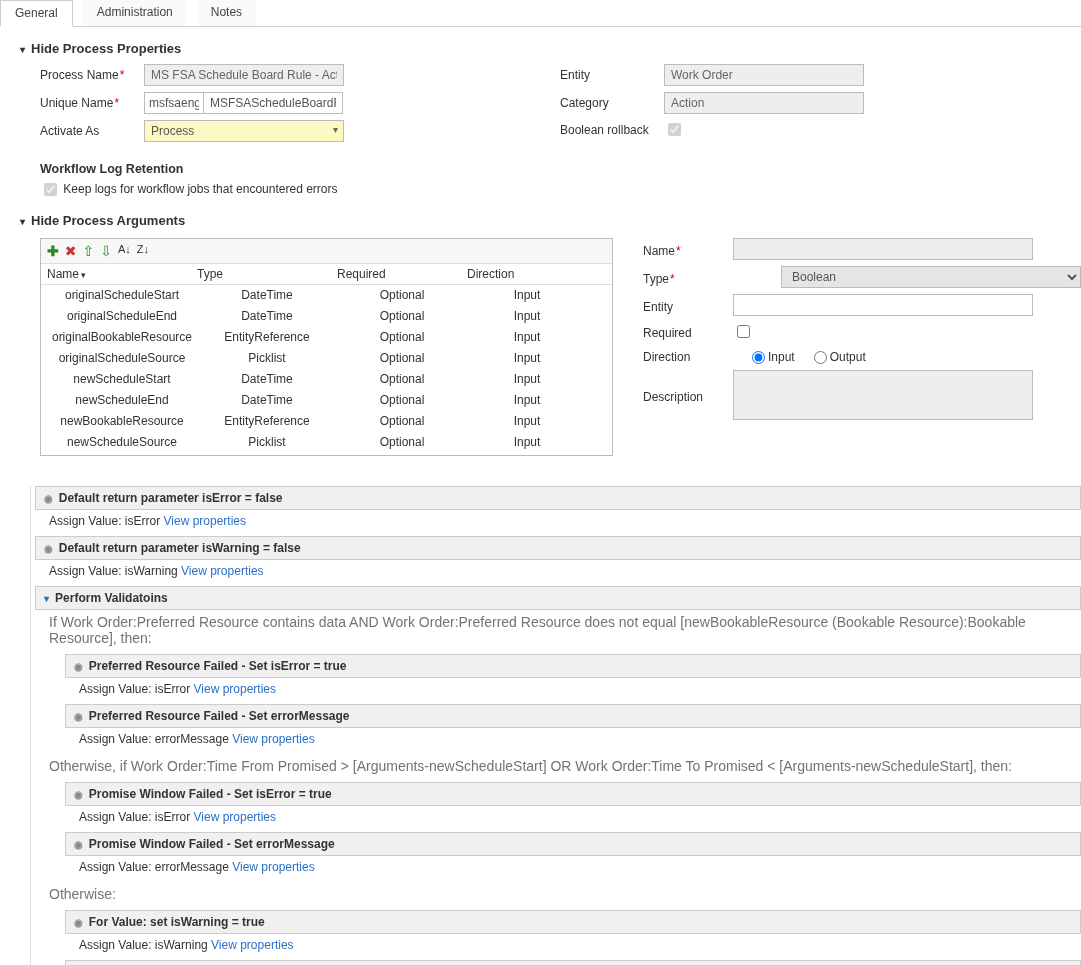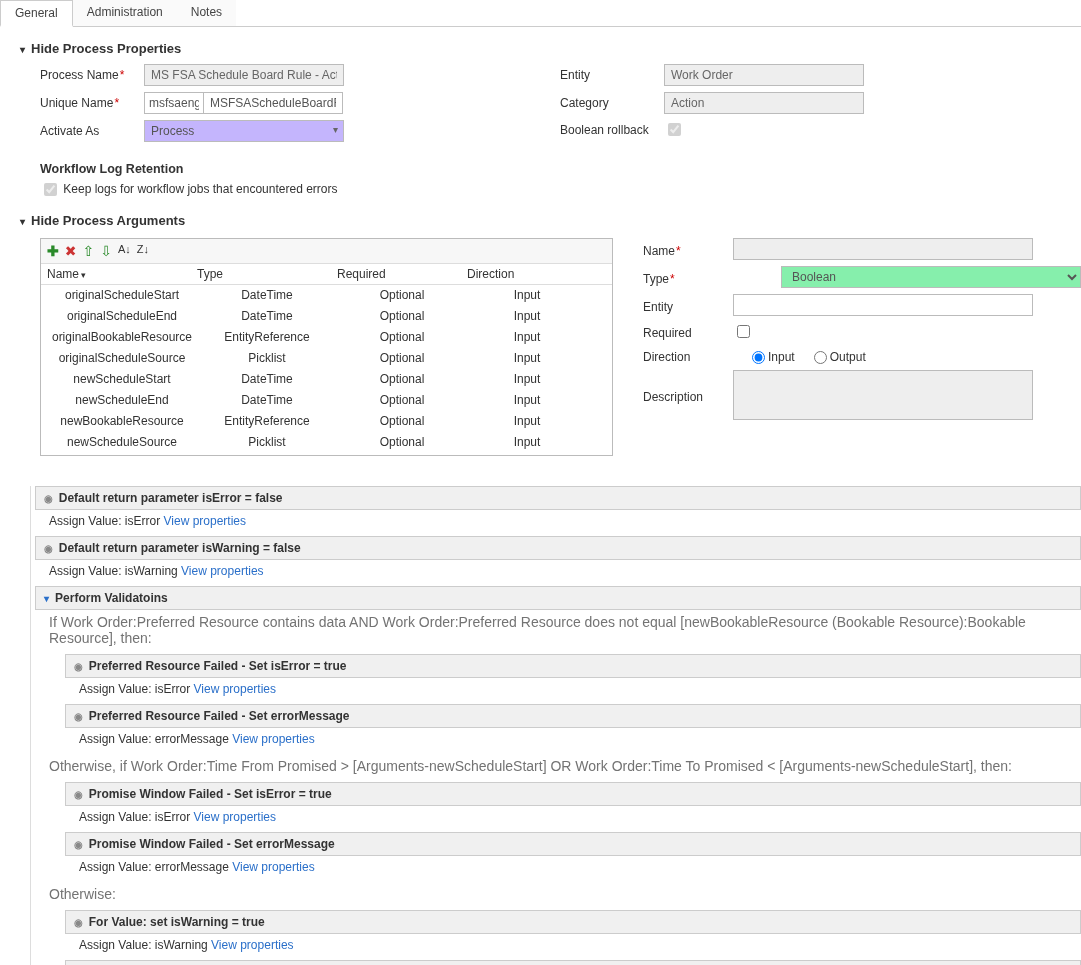--- a/index.html
+++ b/index.html
@@ -7,20 +7,21 @@
     margin: 0;
     font-family: "Segoe UI", Tahoma, Arial, sans-serif;
     font-size: 12px;
     color: #333;
     background: #fff;
     width: 1081px;
   }
   .tabs {
     display: flex;
     border-bottom: 1px solid #ccc;
+    gap: 10px;
   }
   .tab {
     padding: 5px 14px;
     color: #444;
     cursor: pointer;
     border-bottom: 2px solid transparent;
     background:#fafafa;
   }
   .tab.active {
     background: #fff;
@@ -68,21 +69,21 @@
   .prefix-box {
     width: 60px;
     height: 22px;
     border: 1px solid #bbb;
     padding: 2px 4px;
     font-size: 12px;
     color: #555;
     background:#fff;
     margin-right:-1px;
   }
-  .sel-input { appearance:none; -webkit-appearance:none; background:#c4b5fd; padding-right:18px;}
+  .sel-input { appearance:none; -webkit-appearance:none; background:#fef9c3; padding-right:18px;}
   .sel-wrap{position:relative;display:inline-block;}
   .sel-wrap::after{content:"▾";position:absolute;right:6px;top:4px;font-size:10px;color:#666;pointer-events:none;}
   .check-row { margin-left:40px; margin-top:4px;}
   .check-row input{vertical-align:middle;}
   .subhead { font-weight:bold; margin-left:40px; margin-top:14px; font-size:12.5px;}
   
   .args-wrap{display:flex;gap:30px;margin-left:40px;margin-top:10px;align-items:flex-start;}
   .grid-box{border:1px solid #bbb;width:600px;}
   .toolbar{background:#f7f7f7;border-bottom:1px solid #ddd;padding:4px 6px;display:flex;gap:6px;}
   .toolbar span{cursor:pointer;font-size:14px;}
@@ -236,21 +237,21 @@
       </div>
   </div>
 
   <div class="detail-col">
     <div class="detail-row">
       <label><span>Name</span><span class="req">*</span></label>
       <input type="text" style="">
     </div>
     <div class="detail-row">
       <label><span>Type</span><span class="req">*</span></label>
-      <select style="background:#86efac;margin-left:48px;"><option>Boolean</option></select>
+      <select style="background:#e5e5e5;margin-left:48px;"><option>Boolean</option></select>
     </div>
     <div class="detail-row">
       <label>Entity</label>
       <input type="text" style="background: rgb(255, 255, 255);">
     </div>
     <div class="detail-row">
       <label>Required</label>
       <input type="checkbox" style="">
     </div>
     <div class="detail-row radio-group">

